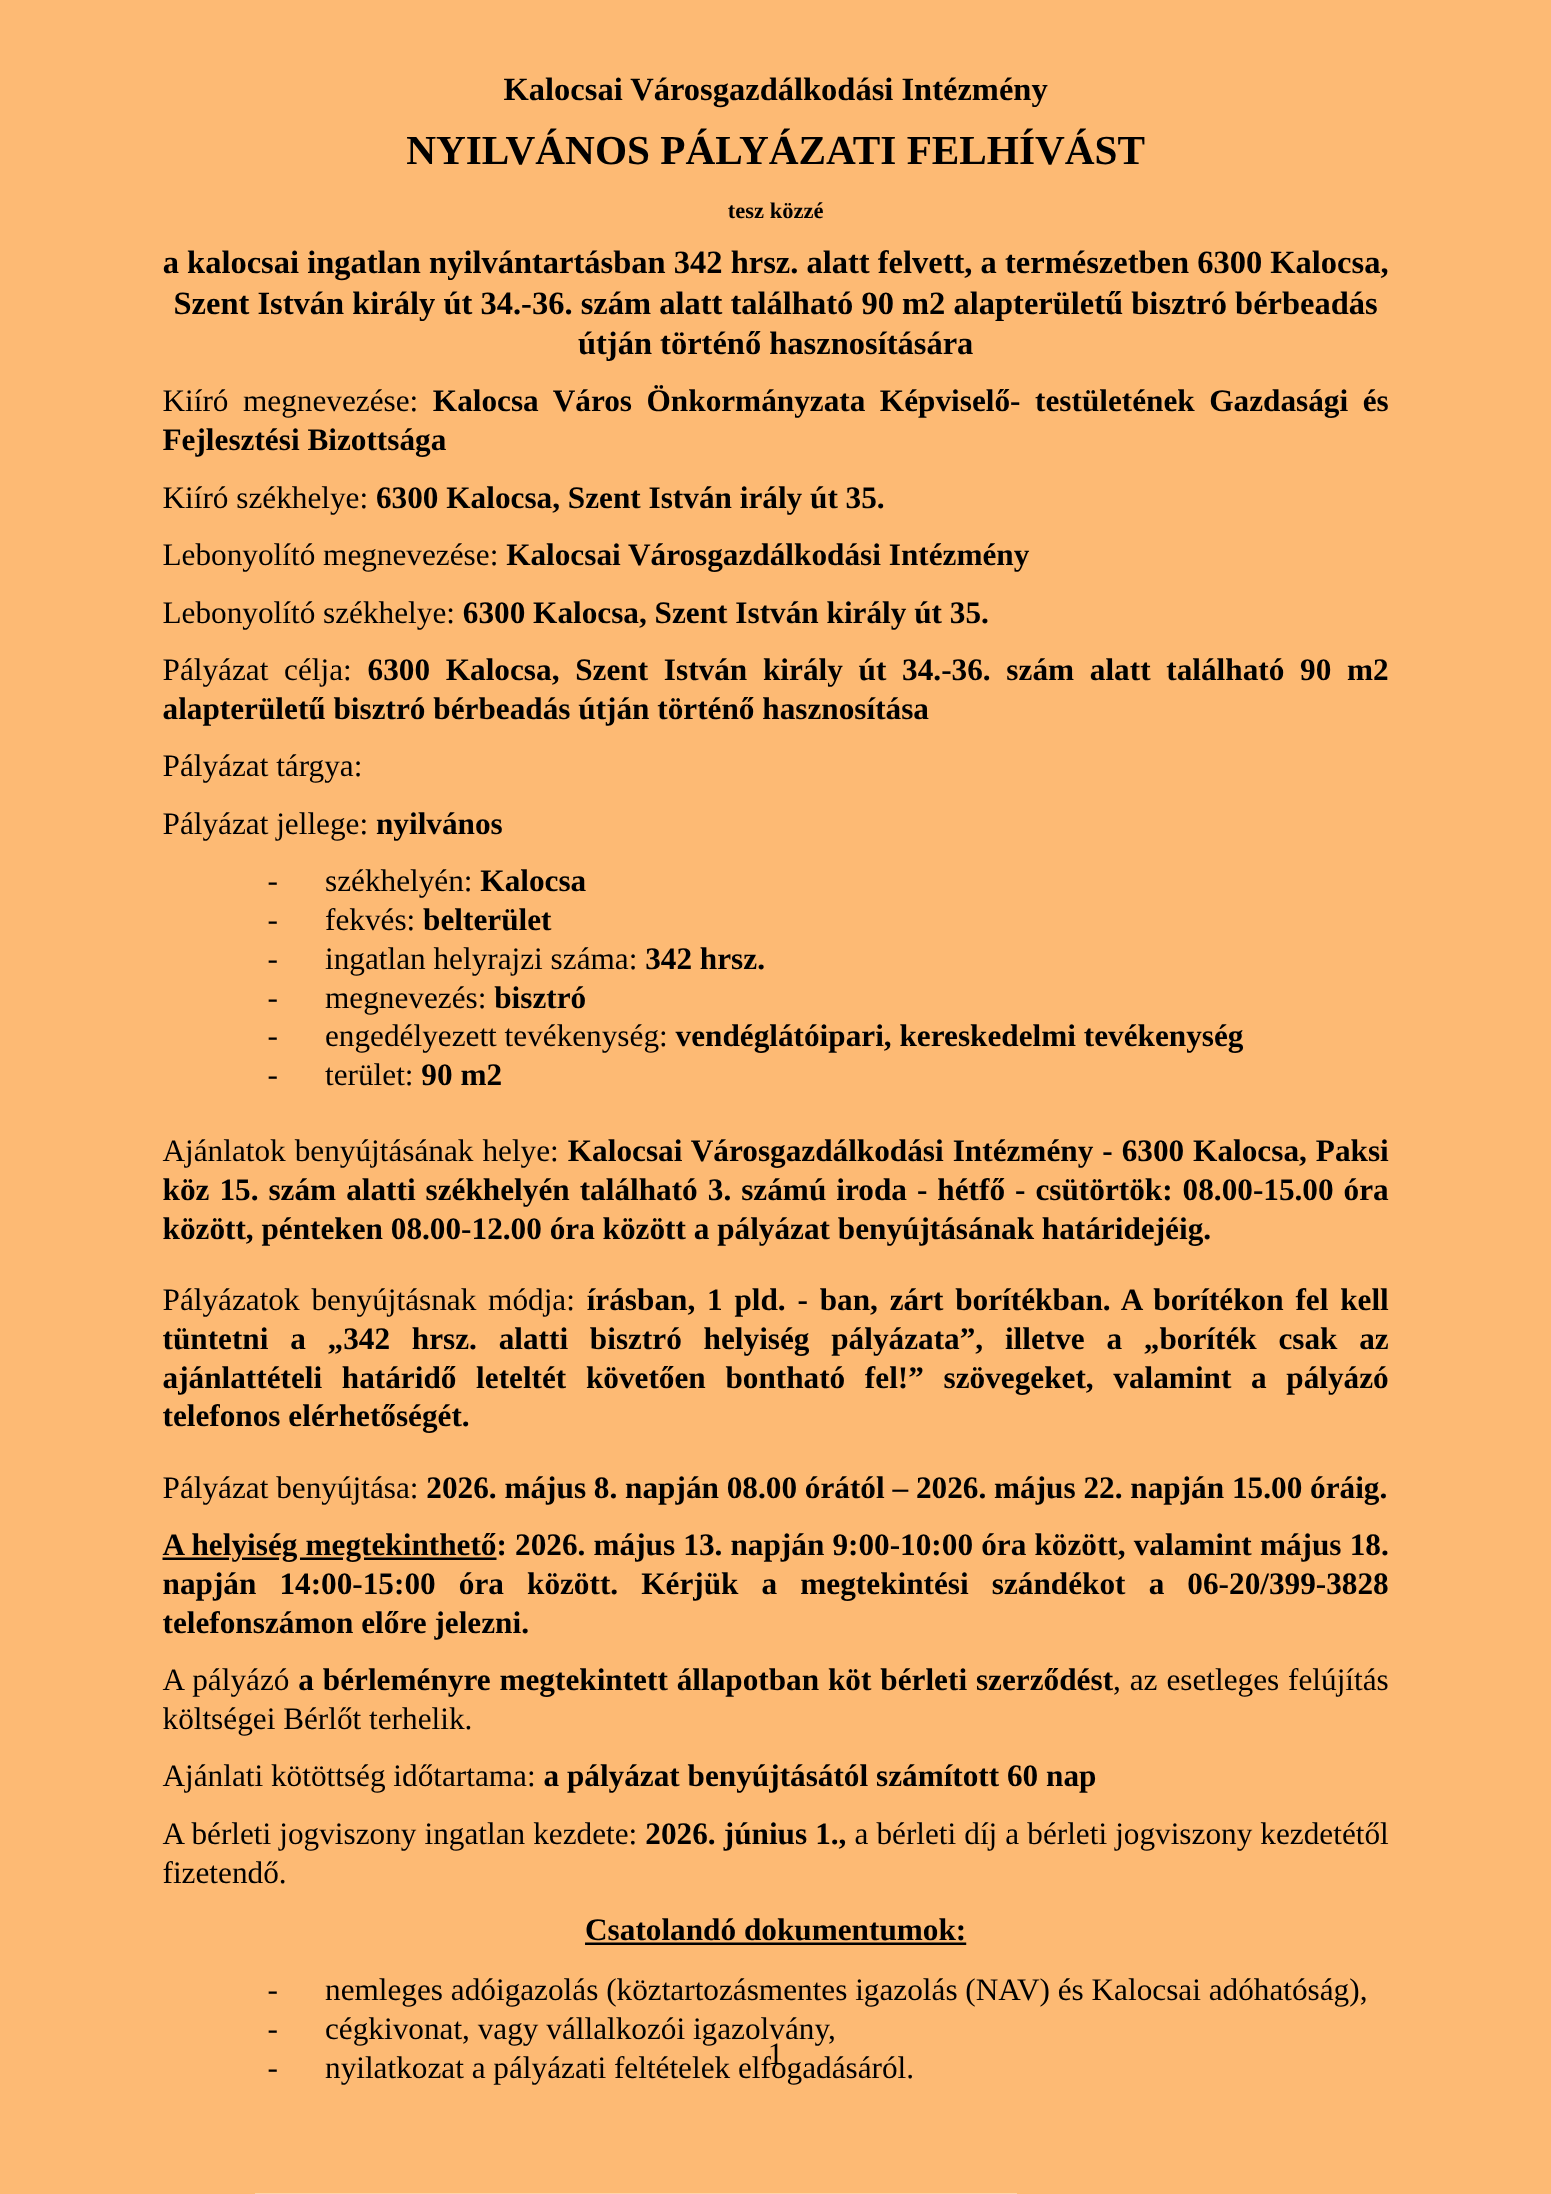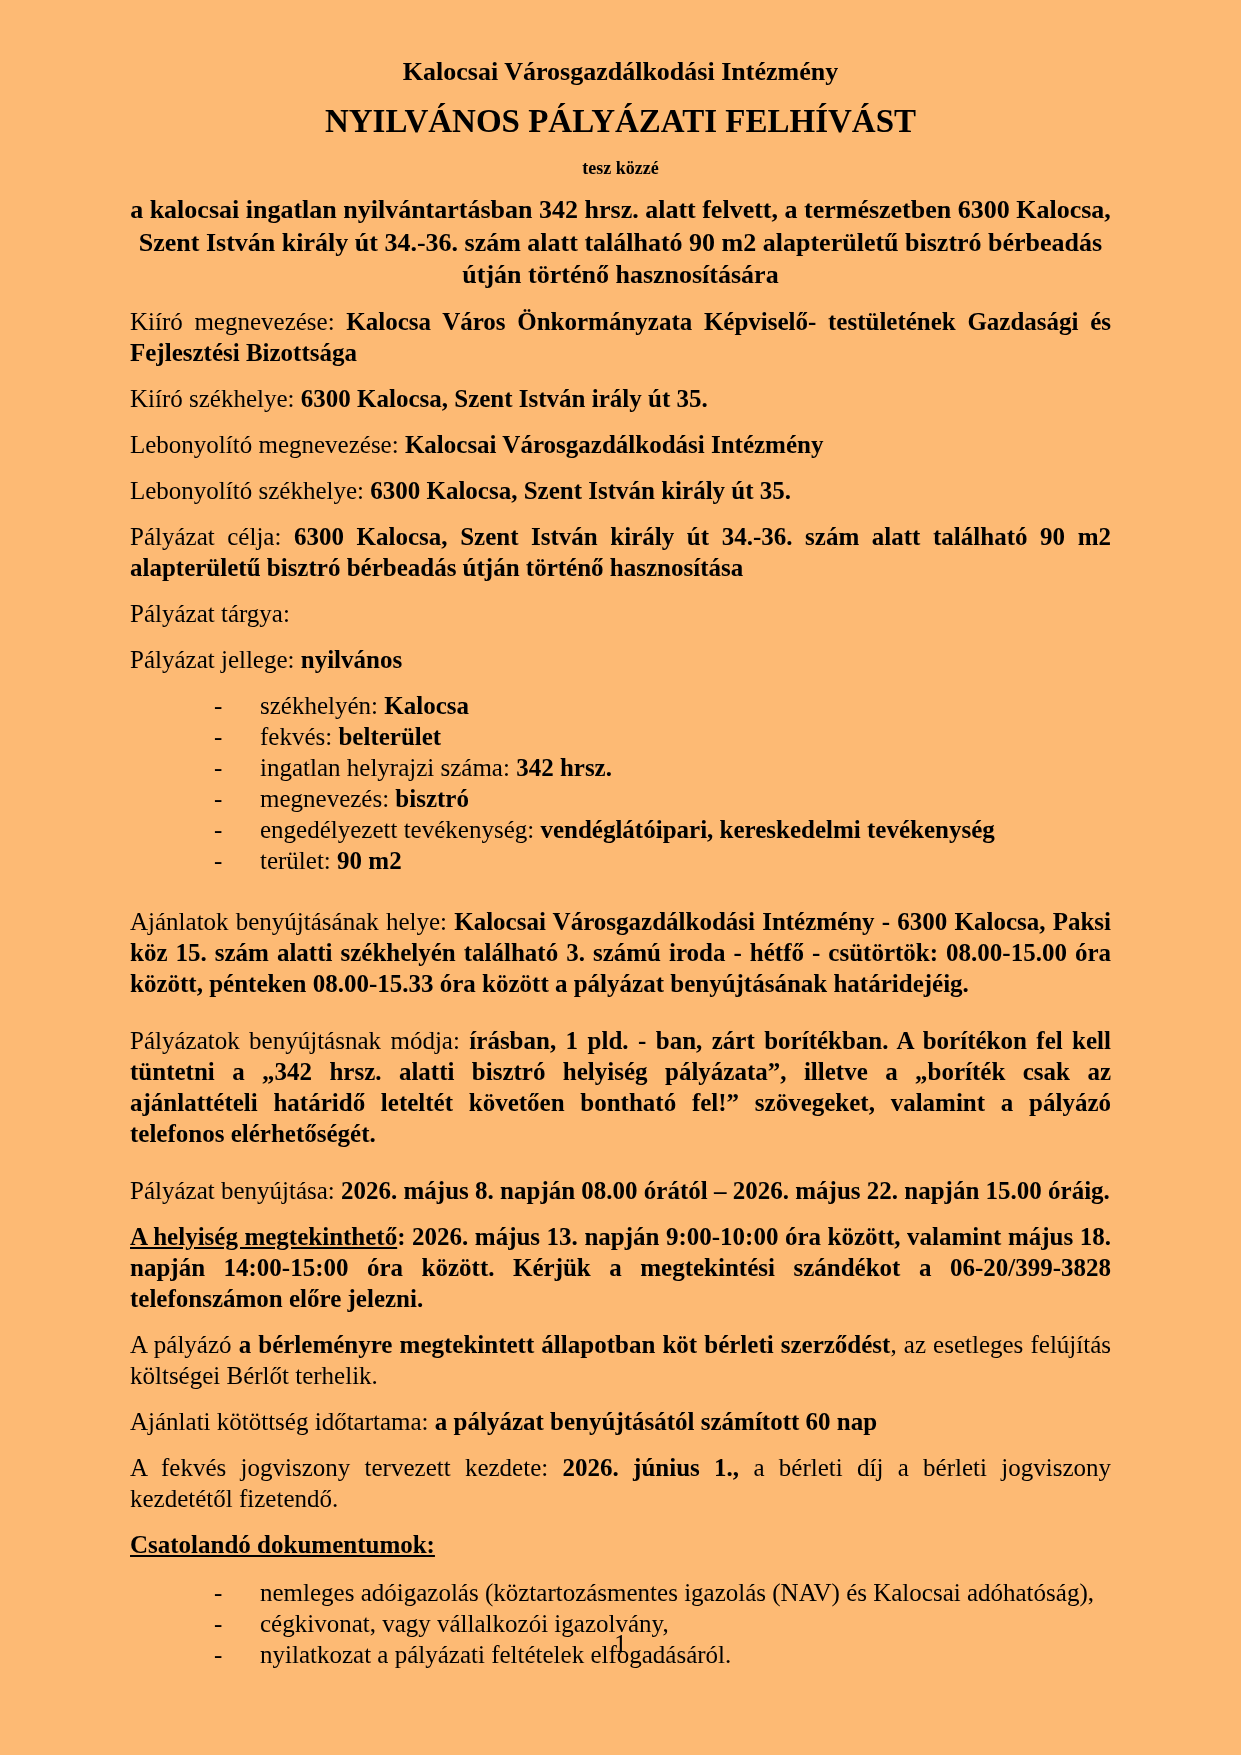--- a/index.html
+++ b/index.html
@@ -21,21 +21,21 @@
   .u { text-decoration: underline; }
   .org      { font-size: 26px; font-weight: 700; margin-bottom: 13px; }
   .title    { font-size: 33px; font-weight: 700; }
   .subtitle { font-size: 18px; font-weight: 700; margin-bottom: 15px; }
   .intro    { font-size: 26px; font-weight: 700; text-align: center; }
   .bullets { margin: 2px 0 30px 0; }
   .bullet-row { display: flex; padding-left: 84px; text-align: left; }
   .dash { width: 46px; flex: none; }
   .bullet-text { flex: 1; }
   .gap-lg { margin-bottom: 26px; }
-  .heading { font-weight: 700; text-decoration: underline; text-align: left; margin-bottom: 17px; }
+  .heading { font-weight: 700; text-decoration: underline; text-align: center; margin-bottom: 17px; }
   .docs { margin-bottom: 0; }
   .page-number { position: absolute; left: 0; right: 0; bottom: 96px; text-align: center; }
 </style>
 </head>
 <body>
 
 <div class="page">
 
   <p class="center org">Kalocsai Városgazdálkodási Intézmény</p>
   <p class="center title">NYILVÁNOS PÁLYÁZATI FELHÍVÁST</p>
@@ -76,33 +76,33 @@
     <div class="bullet-row">
       <span class="dash">-</span>
       <span class="bullet-text"><span>engedélyezett tevékenység: </span><span class="b">vendéglátóipari, kereskedelmi tevékenység</span></span>
     </div>
     <div class="bullet-row">
       <span class="dash">-</span>
       <span class="bullet-text"><span>terület: </span><span class="b">90 m2</span></span>
     </div>
   </div>
 
-  <p class="gap-lg"><span>Ajánlatok benyújtásának helye: </span><span class="b">Kalocsai Városgazdálkodási Intézmény - 6300 Kalocsa, Paksi köz 15. szám alatti székhelyén található 3. számú iroda - hétfő - csütörtök: 08.00-15.00 óra között, pénteken 08.00-15.33 óra között a pályázat benyújtásának határidejéig.</span></p>
+  <p class="gap-lg"><span>Ajánlatok benyújtásának helye: </span><span class="b">Kalocsai Városgazdálkodási Intézmény - 6300 Kalocsa, Paksi köz 15. szám alatti székhelyén található 3. számú iroda - hétfő - csütörtök: 08.00-15.00 óra között, pénteken 08.00-12.00 óra között a pályázat benyújtásának határidejéig.</span></p>
 
   <p class="gap-lg"><span>Pályázatok benyújtásnak módja: </span><span class="b">írásban, 1 pld. - ban, zárt borítékban. A borítékon fel kell tüntetni a „342 hrsz. alatti bisztró helyiség pályázata”, illetve a „boríték csak az ajánlattételi határidő leteltét követően bontható fel!” szövegeket, valamint a pályázó telefonos elérhetőségét.</span></p>
 
   <p><span>Pályázat benyújtása: </span><span class="b">2026. május 8. napján 08.00 órától – 2026. május 22. napján 15.00 óráig.</span></p>
 
   <p><span class="b u">A helyiség megtekinthető</span><span class="b">: 2026. május 13. napján 9:00-10:00 óra között, valamint május 18. napján 14:00-15:00 óra között. Kérjük a megtekintési szándékot a 06-20/399-3828 telefonszámon előre jelezni.</span></p>
 
   <p><span>A pályázó </span><span class="b">a bérleményre megtekintett állapotban köt bérleti szerződést</span><span>, az esetleges felújítás költségei Bérlőt terhelik.</span></p>
 
   <p><span>Ajánlati kötöttség időtartama: </span><span class="b">a pályázat benyújtásától számított 60 nap</span></p>
 
-  <p><span>A fekvés jogviszony tervezett kezdete: </span><span class="b">2026. június 1.,</span><span> a bérleti díj a bérleti jogviszony kezdetétől fizetendő.</span></p>
+  <p><span>A bérleti jogviszony ingatlan kezdete: </span><span class="b">2026. június 1.,</span><span> a bérleti díj a bérleti jogviszony kezdetétől fizetendő.</span></p>
 
   <p class="heading">Csatolandó dokumentumok:</p>
 
   <div class="bullets docs">
     <div class="bullet-row">
       <span class="dash">-</span>
       <span class="bullet-text">nemleges adóigazolás (köztartozásmentes igazolás (NAV) és Kalocsai adóhatóság),</span>
     </div>
     <div class="bullet-row">
       <span class="dash">-</span>

